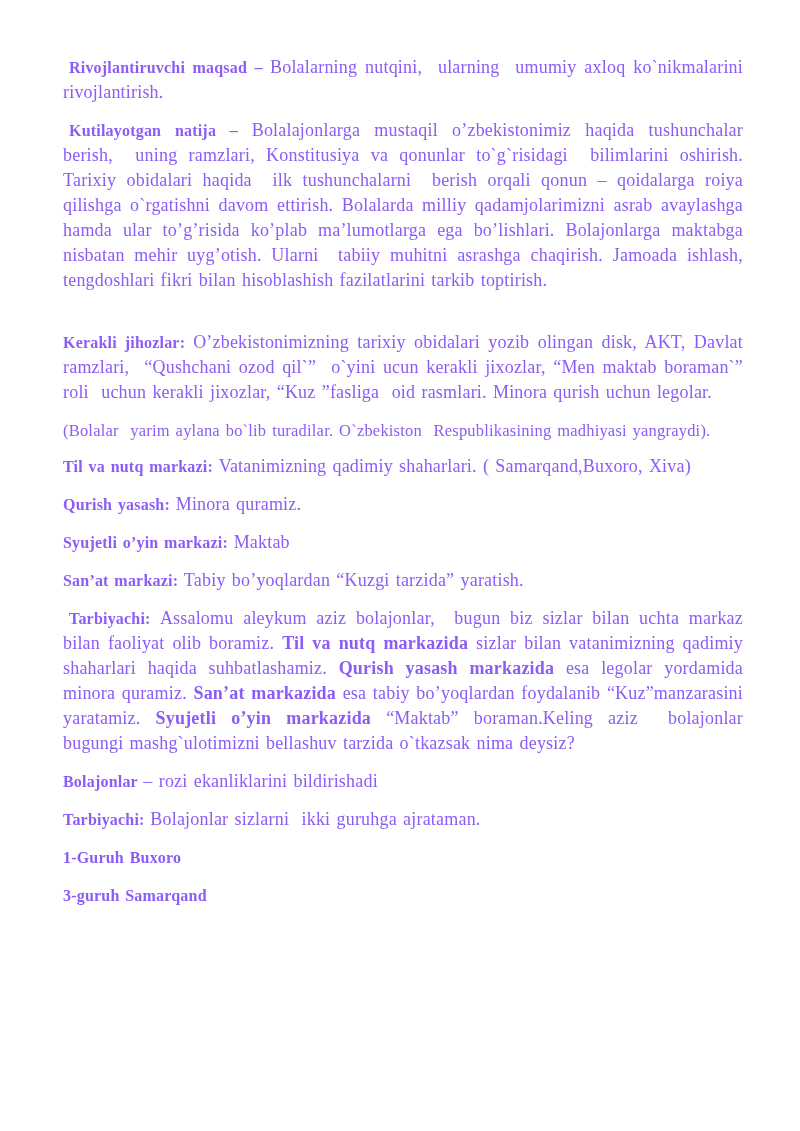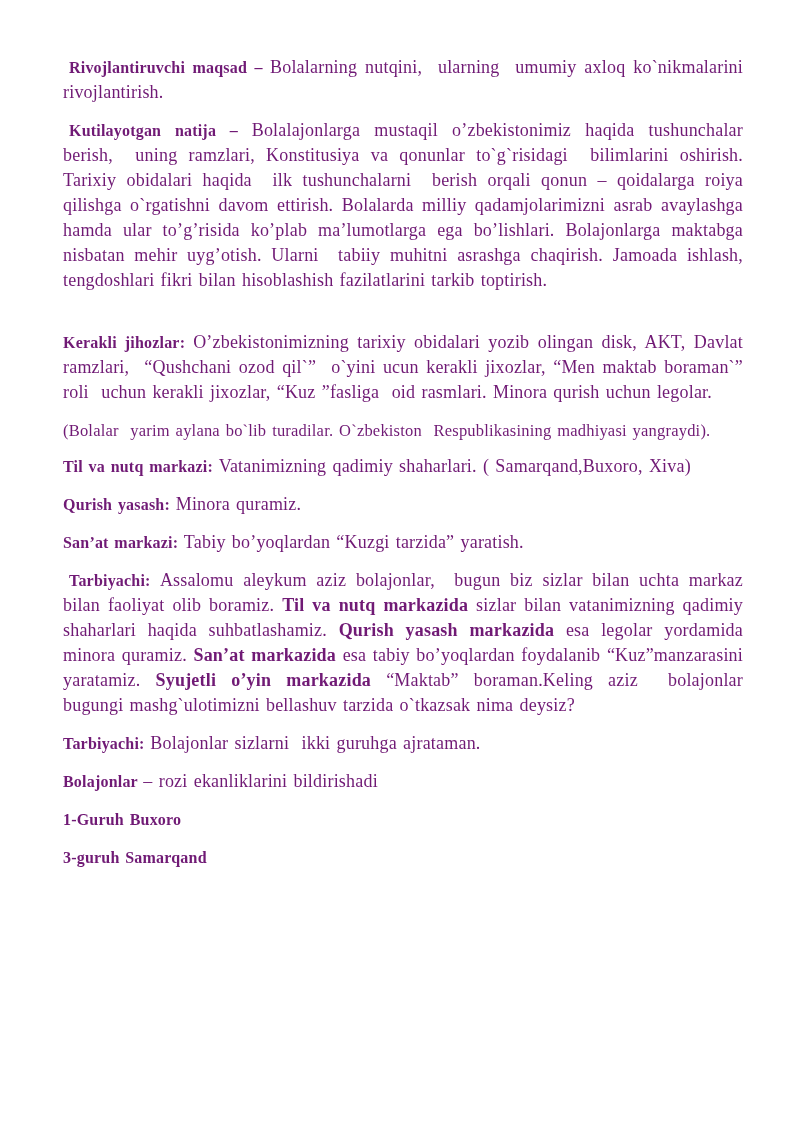--- a/index.html
+++ b/index.html
@@ -3,21 +3,21 @@
 <meta charset="utf-8">
 <style>
   html, body { margin:0; padding:0; background:#ffffff; }
   .page {
     box-sizing:border-box;
     width:800px;
     height:1131px;
     padding:55px 57px 40px 63px;
     background:#ffffff;
     font-family:"Liberation Serif","DejaVu Serif",serif;
-    color:#701a75;
+    color:#8b5cf6;
     overflow:hidden;
   }
   .para {
     margin:0 0 13px 0;
     font-size:18px;
     line-height:25px;
     white-space:pre-wrap;
     letter-spacing:0.2px;
     word-spacing:1.5px;
   }
@@ -40,26 +40,27 @@
 
   <p class="para justify big-gap"><span class="lbl">Kerakli jihozlar: </span><span>O’zbekistonimizning tarixiy obidalari yozib olingan disk, AKT, Davlat ramzlari,  “Qushchani ozod qil`”  o`yini ucun kerakli jixozlar, “Men maktab boraman`” roli  uchun kerakli jixozlar, “Kuz ”fasliga  oid rasmlari. Minora qurish uchun legolar.</span></p>
 
   <p class="para it-para"><span class="it">(Bolalar  yarim aylana bo`lib turadilar. O`zbekiston  Respublikasining madhiyasi yangraydi).</span></p>
 
 
   <p class="para"><span class="lbl">Til va nutq markazi: </span><span>Vatanimizning qadimiy shaharlari. ( Samarqand,Buxoro, Xiva)</span></p>
 
   <p class="para"><span class="lbl">Qurish yasash: </span><span>Minora quramiz.</span></p>
 
+  <p class="para"><span class="lbl">Syujetli o’yin markazi: </span><span>Maktab</span></p>
 
   <p class="para"><span class="lbl">San’at markazi: </span><span>Tabiy bo’yoqlardan “Kuzgi tarzida” yaratish.</span></p>
 
   <p class="para justify indent"><span class="lbl">Tarbiyachi: </span><span>Assalomu aleykum aziz bolajonlar,  bugun biz sizlar bilan uchta markaz bilan faoliyat olib boramiz. </span><span class="b">Til va nutq markazida </span><span>sizlar bilan vatanimizning qadimiy shaharlari haqida suhbatlashamiz. </span><span class="b">Qurish yasash markazida </span><span>esa legolar yordamida minora quramiz. </span><span class="b">San’at markazida </span><span>esa tabiy bo’yoqlardan foydalanib “Kuz”manzarasini yaratamiz. </span><span class="b">Syujetli o’yin markazida </span><span>“Maktab” boraman.Keling aziz  bolajonlar  bugungi mashg`ulotimizni bellashuv tarzida o`tkazsak nima deysiz?</span></p>
 
+  <p class="para"><span class="lbl">Bolajonlar </span><span>– rozi ekanliklarini bildirishadi</span></p>
+
   <p class="para"><span class="lbl">Tarbiyachi: </span><span>Bolajonlar sizlarni  ikki guruhga ajrataman.</span></p>
-
-  <p class="para"><span class="lbl">Bolajonlar </span><span>– rozi ekanliklarini bildirishadi</span></p>
 
   <p class="para"><span class="lbl">1-Guruh Buxoro</span></p>
 
   <p class="para"><span class="lbl">3-guruh Samarqand</span></p>
 
 </div>
 
 </body></html>

